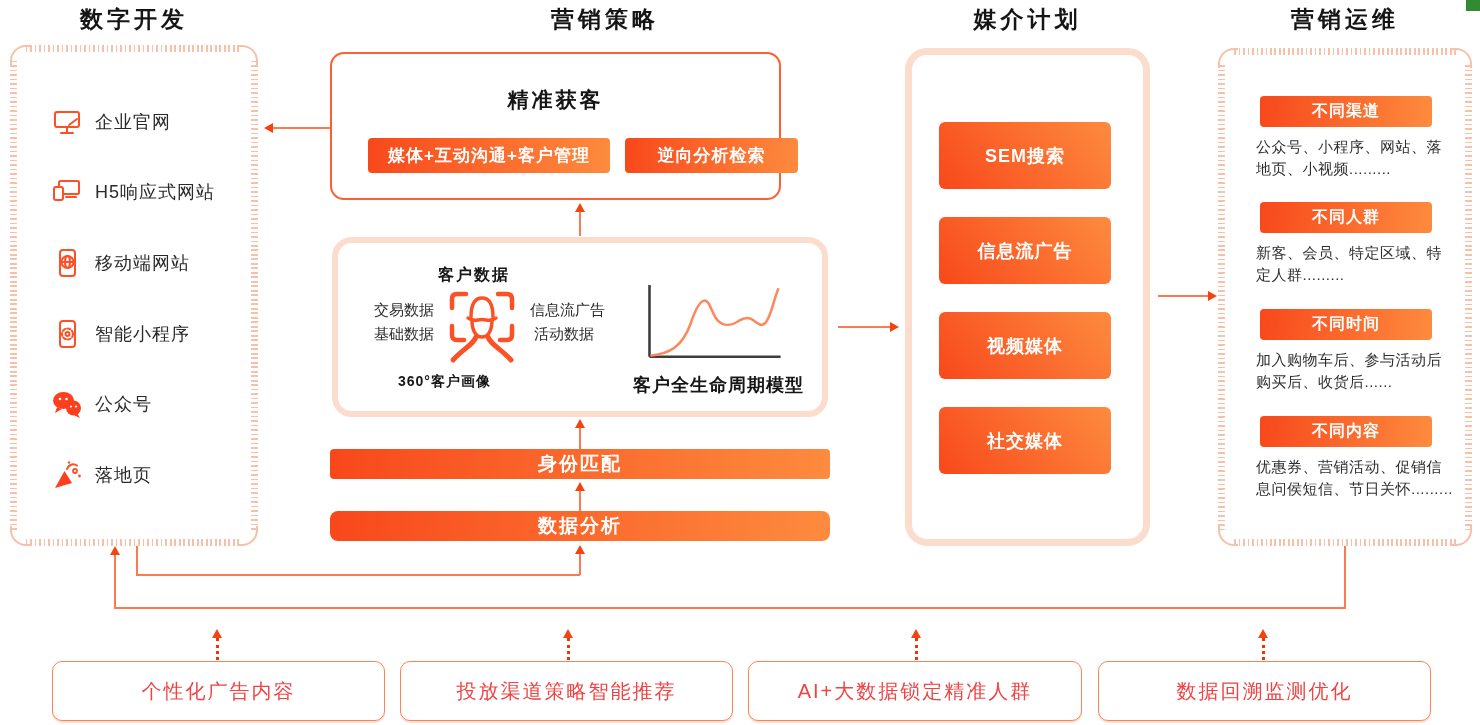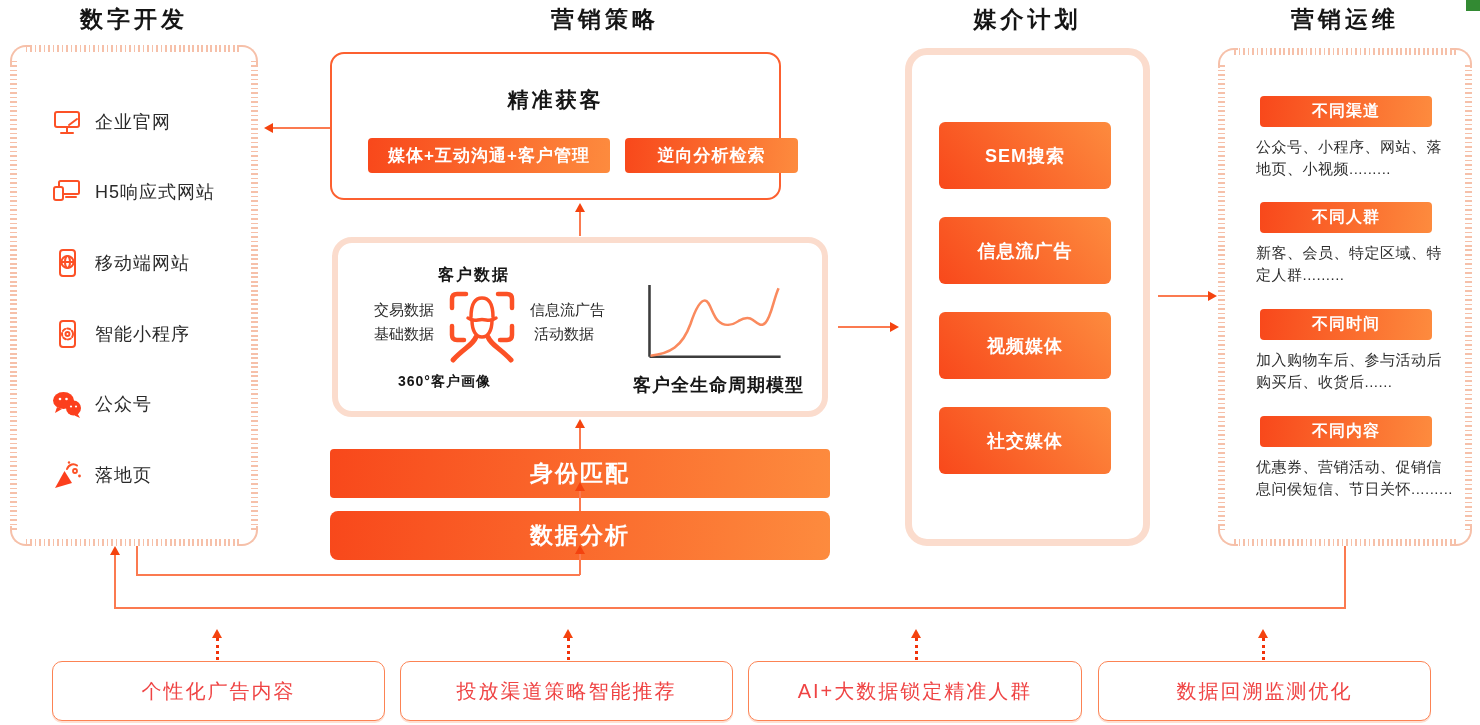--- a/index.html
+++ b/index.html
@@ -30,21 +30,21 @@
   .dev-item{position:absolute;left:42px;display:flex;align-items:center;gap:13px;height:34px;}
   .dev-item .lbl{font-size:18px;color:#2a2a2a;font-weight:500;letter-spacing:1px;white-space:nowrap;}
   .icn{width:30px;height:30px;flex:0 0 30px;}
 
   .acq{position:absolute;left:330px;top:52px;width:451px;height:148px;border:2px solid #fc6030;border-radius:14px;background:#fff;box-sizing:border-box;}
   .acq .ttl{position:absolute;top:32px;left:0;right:0;text-align:center;font-size:21px;font-weight:700;color:#161616;letter-spacing:3px;}
 
   .dlabel{position:absolute;font-size:15px;color:#2b2b2b;white-space:nowrap;}
   .cap{position:absolute;font-size:17px;font-weight:700;color:#161616;white-space:nowrap;letter-spacing:1px;}
 
-  .bar{position:absolute;left:330px;width:500px;height:49px;border-radius:4px;display:flex;align-items:center;justify-content:center;font-size:23px;font-weight:700;letter-spacing:2px;}
+  .bar{position:absolute;left:330px;width:500px;height:30px;border-radius:4px;display:flex;align-items:center;justify-content:center;font-size:19px;font-weight:700;letter-spacing:2px;}
 
   .media-btn{position:absolute;left:27px;width:172px;height:67px;border-radius:6px;display:flex;align-items:center;justify-content:center;font-size:18px;font-weight:700;letter-spacing:1px;background:linear-gradient(50deg,#f8481b 0%,#fd8b3e 100%);color:#fff;}
 
   .ops-btn{position:absolute;left:42px;width:172px;height:31px;font-size:16px;}
   .ops-desc{position:absolute;left:38px;right:16px;font-size:15px;line-height:1.45;color:#2e2e2e;letter-spacing:0.5px;}
 
   .bbox{position:absolute;top:661px;height:60px;background:#fff;border:1px solid #fc8354;border-radius:10px;display:flex;align-items:center;justify-content:center;font-size:20px;color:#ef4444;letter-spacing:2px;font-weight:500;box-sizing:border-box;box-shadow:0 2px 0 rgba(252,131,84,.25);}
 
   
   .ln{position:absolute;background:#fb7a50;}

